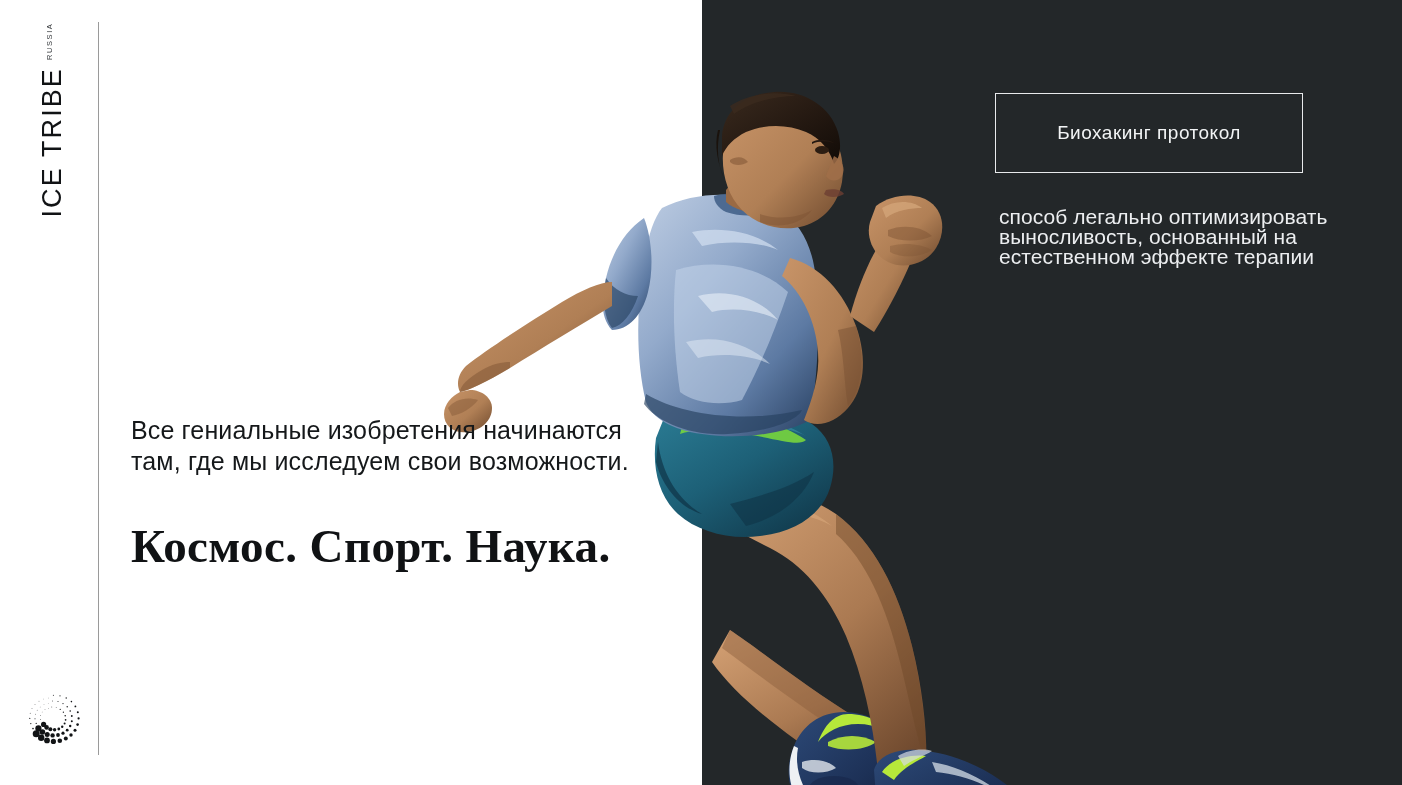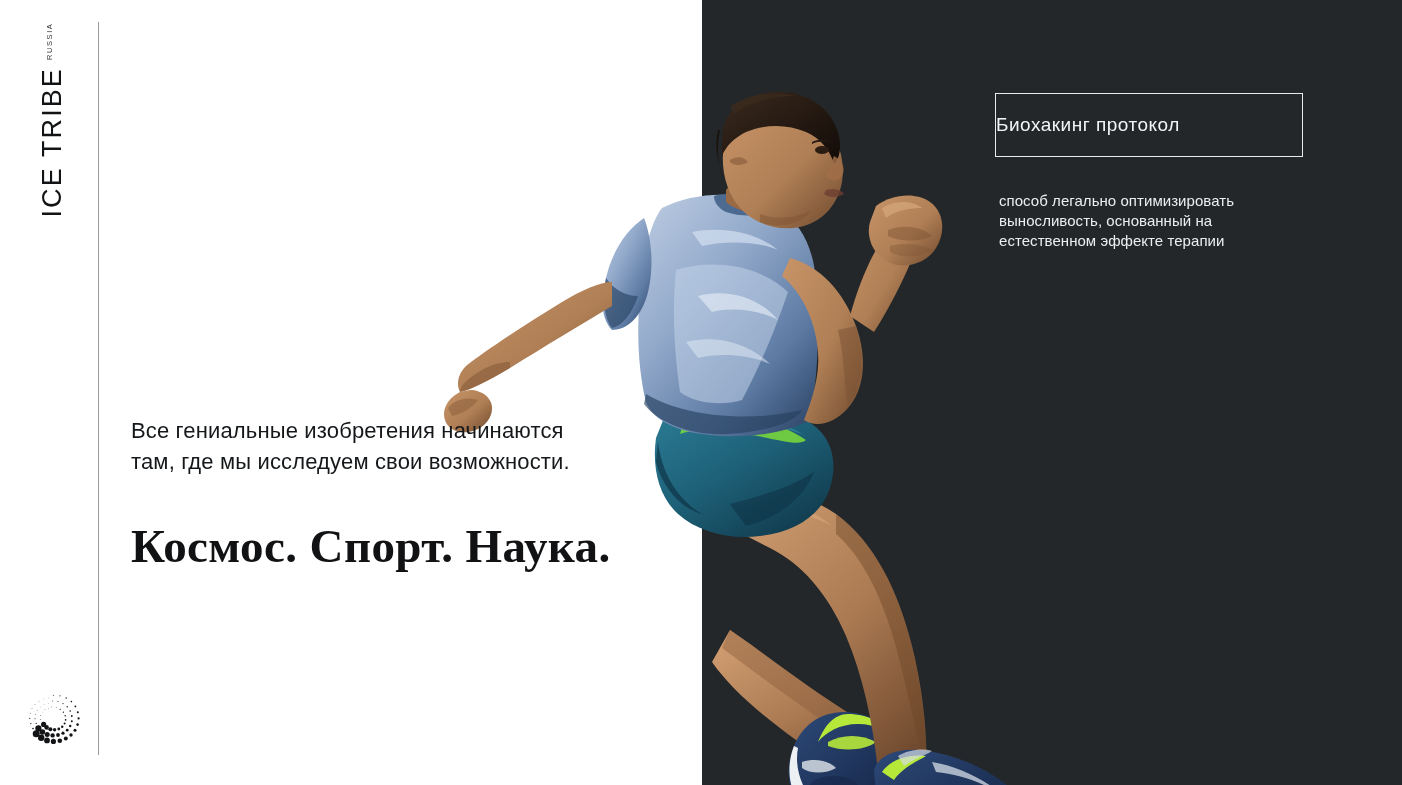--- a/index.html
+++ b/index.html
@@ -98,21 +98,21 @@
   .copy-block {
     position: absolute;
     left: 131px;
     top: 415px;
     width: 540px;
     z-index: 5;
   }
 
   .lede {
     font-family: "Liberation Sans", sans-serif;
-    font-size: 22px;
+    font-size: 25px;
     font-weight: 400;
     line-height: 31px;
     letter-spacing: 0.15px;
     color: #15181a;
     white-space: pre-line;
   }
 
   .headline {
     margin-top: 44px;
     font-family: Liberation Serif, serif;
@@ -140,41 +140,42 @@
   .panel-content {
     position: absolute;
     left: 995px;
     top: 93px;
     width: 350px;
     z-index: 7;
   }
 
   .tag-box {
     width: 308px;
-    height: 64px;
+    height: 80px;
     border: 1.5px solid #e8eaec;
     display: flex;
     align-items: center;
+    justify-content: center;
   }
 
   .tag-box-label {
     font-family: "Liberation Sans", sans-serif;
     font-size: 19px;
     font-weight: 400;
     letter-spacing: 0.5px;
     color: #f2f4f5;
     white-space: nowrap;
   }
 
   .panel-paragraph {
     margin-top: 34px;
     margin-left: 4px;
     width: 336px;
     font-family: "Liberation Sans", sans-serif;
-    font-size: 15px;
+    font-size: 21px;
     font-weight: 400;
     line-height: 20px;
     letter-spacing: 0.05px;
     color: #eceef0;
     white-space: pre-line;
   }
 </style>
 </head>
 <body>
 

